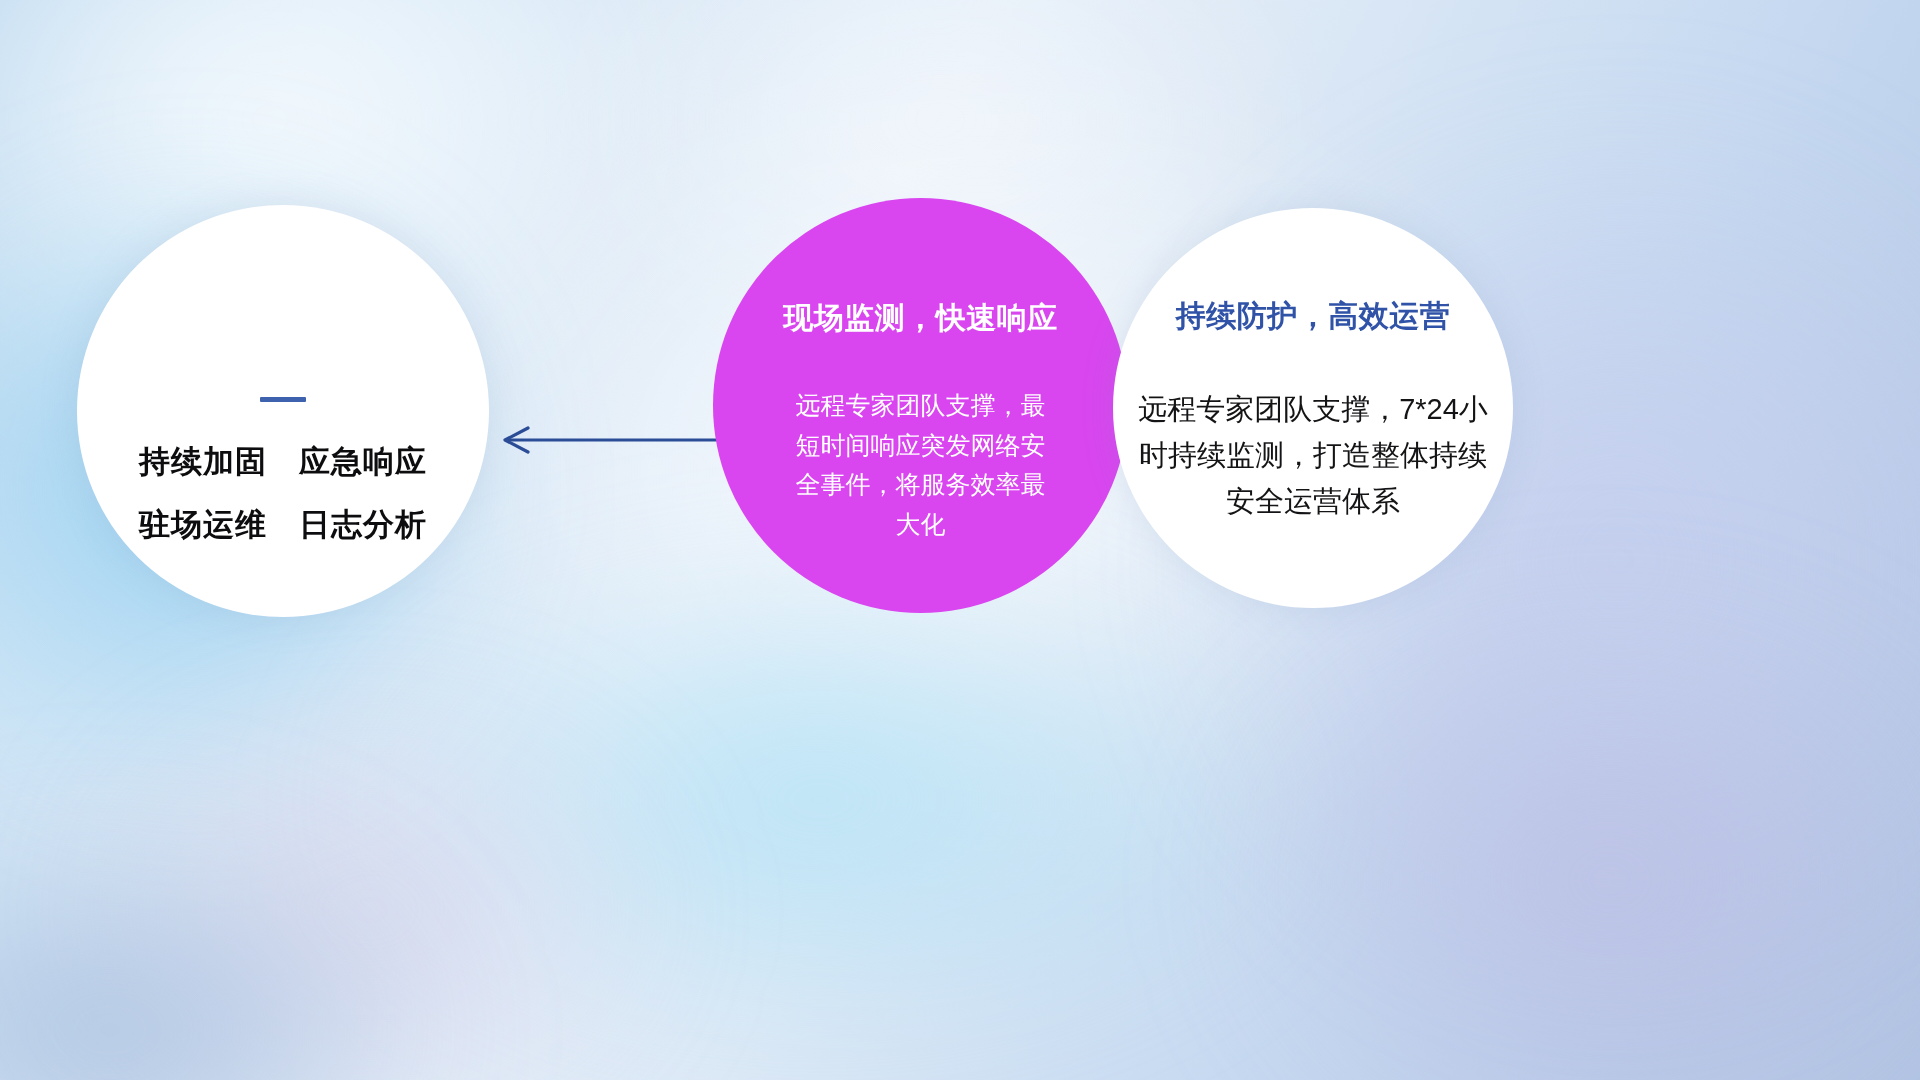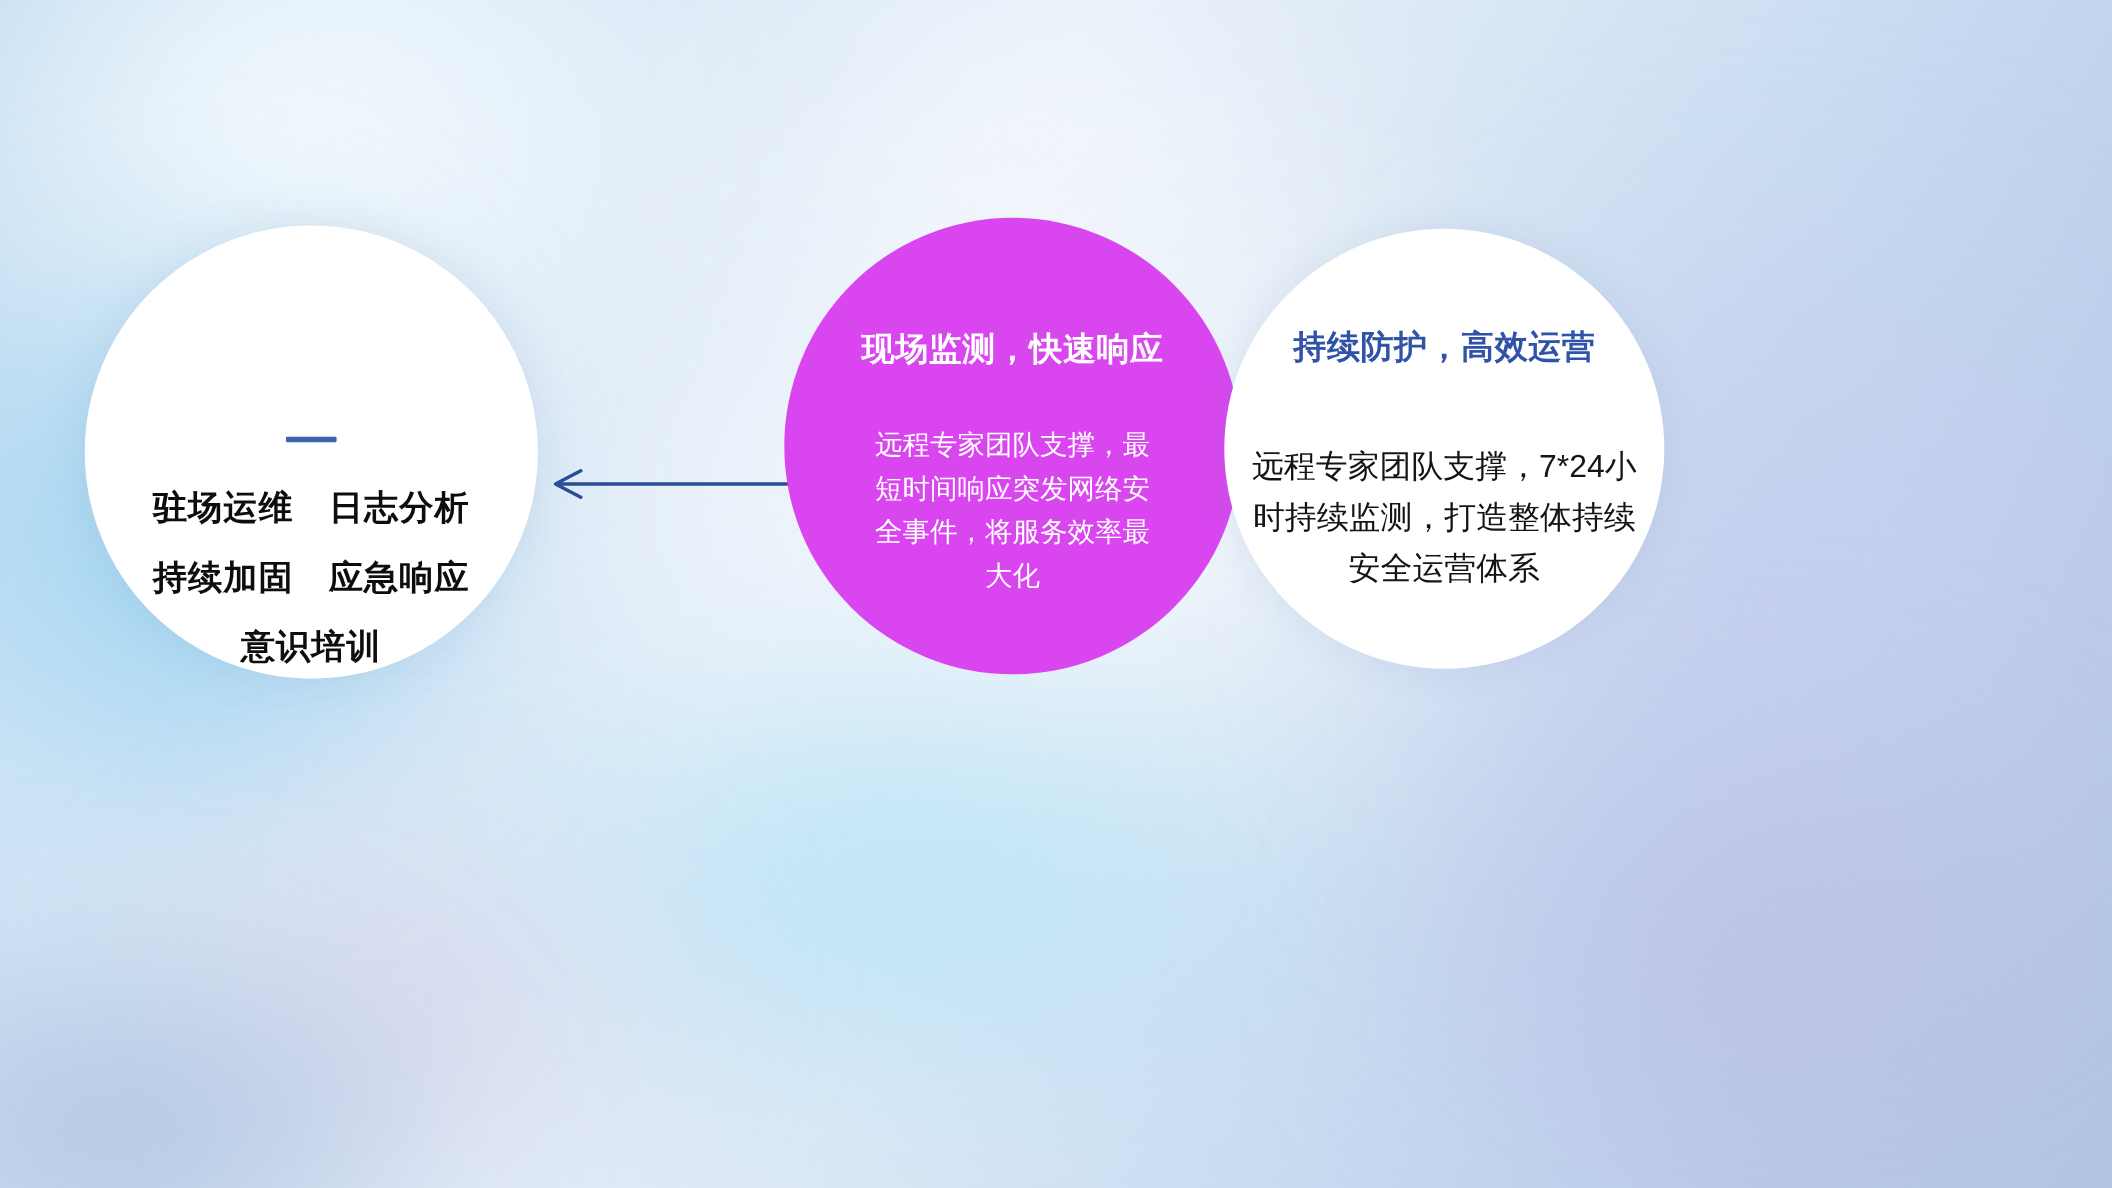--- a/index.html
+++ b/index.html
@@ -106,21 +106,20 @@
     font-size:25px; color:#ffffff; line-height:1.58;
     text-align:center; font-weight:400;
   }
 
   .circle-right{
     left:1113px; top:208px; width:400px; height:400px;
     background:#ffffff;
     display:flex; flex-direction:column; align-items:center;
     z-index:4;
     box-shadow:0 0 34px rgba(110,140,185,.16);
-    gap:16px;
   }
   .right-title{
     margin-top:93px;
     font-size:30px; font-weight:bold; color:#3053a8;
     letter-spacing:.5px; line-height:1; white-space:nowrap;
   }
   .right-body{
     margin-top:56px;
     width:350px;
     font-size:29px; color:#141416; line-height:1.58;
@@ -146,23 +145,22 @@
 <div id="arrow-layer">
   <svg width="1920" height="1080" viewBox="0 0 1920 1080">
     <line x1="860" y1="440" x2="508" y2="440" stroke="#2b4c96" stroke-width="3.2" stroke-linecap="butt"></line>
     <polyline points="528,428 505,440 528,452" fill="none" stroke="#2b4c96" stroke-width="3.2" stroke-linecap="round" stroke-linejoin="round"></polyline>
   </svg>
 </div>
 
 <div class="circle circle-left">
   <div class="dash"></div>
   <div class="left-lines">
+    <div class="left-line">持续加固　应急响应</div>
     <div class="left-line">驻场运维　日志分析</div>
-    <div class="left-line">持续加固　应急响应</div>
-    <div class="left-line">意识培训</div>
   </div>
 </div>
 
 <div class="circle circle-mid">
   <div class="mid-title">现场监测，快速响应</div>
   <div class="mid-body">远程专家团队支撑，最短时间响应突发网络安全事件，将服务效率最大化</div>
 </div>
 
 <div class="circle circle-right">
   <div class="right-title">持续防护，高效运营</div>

